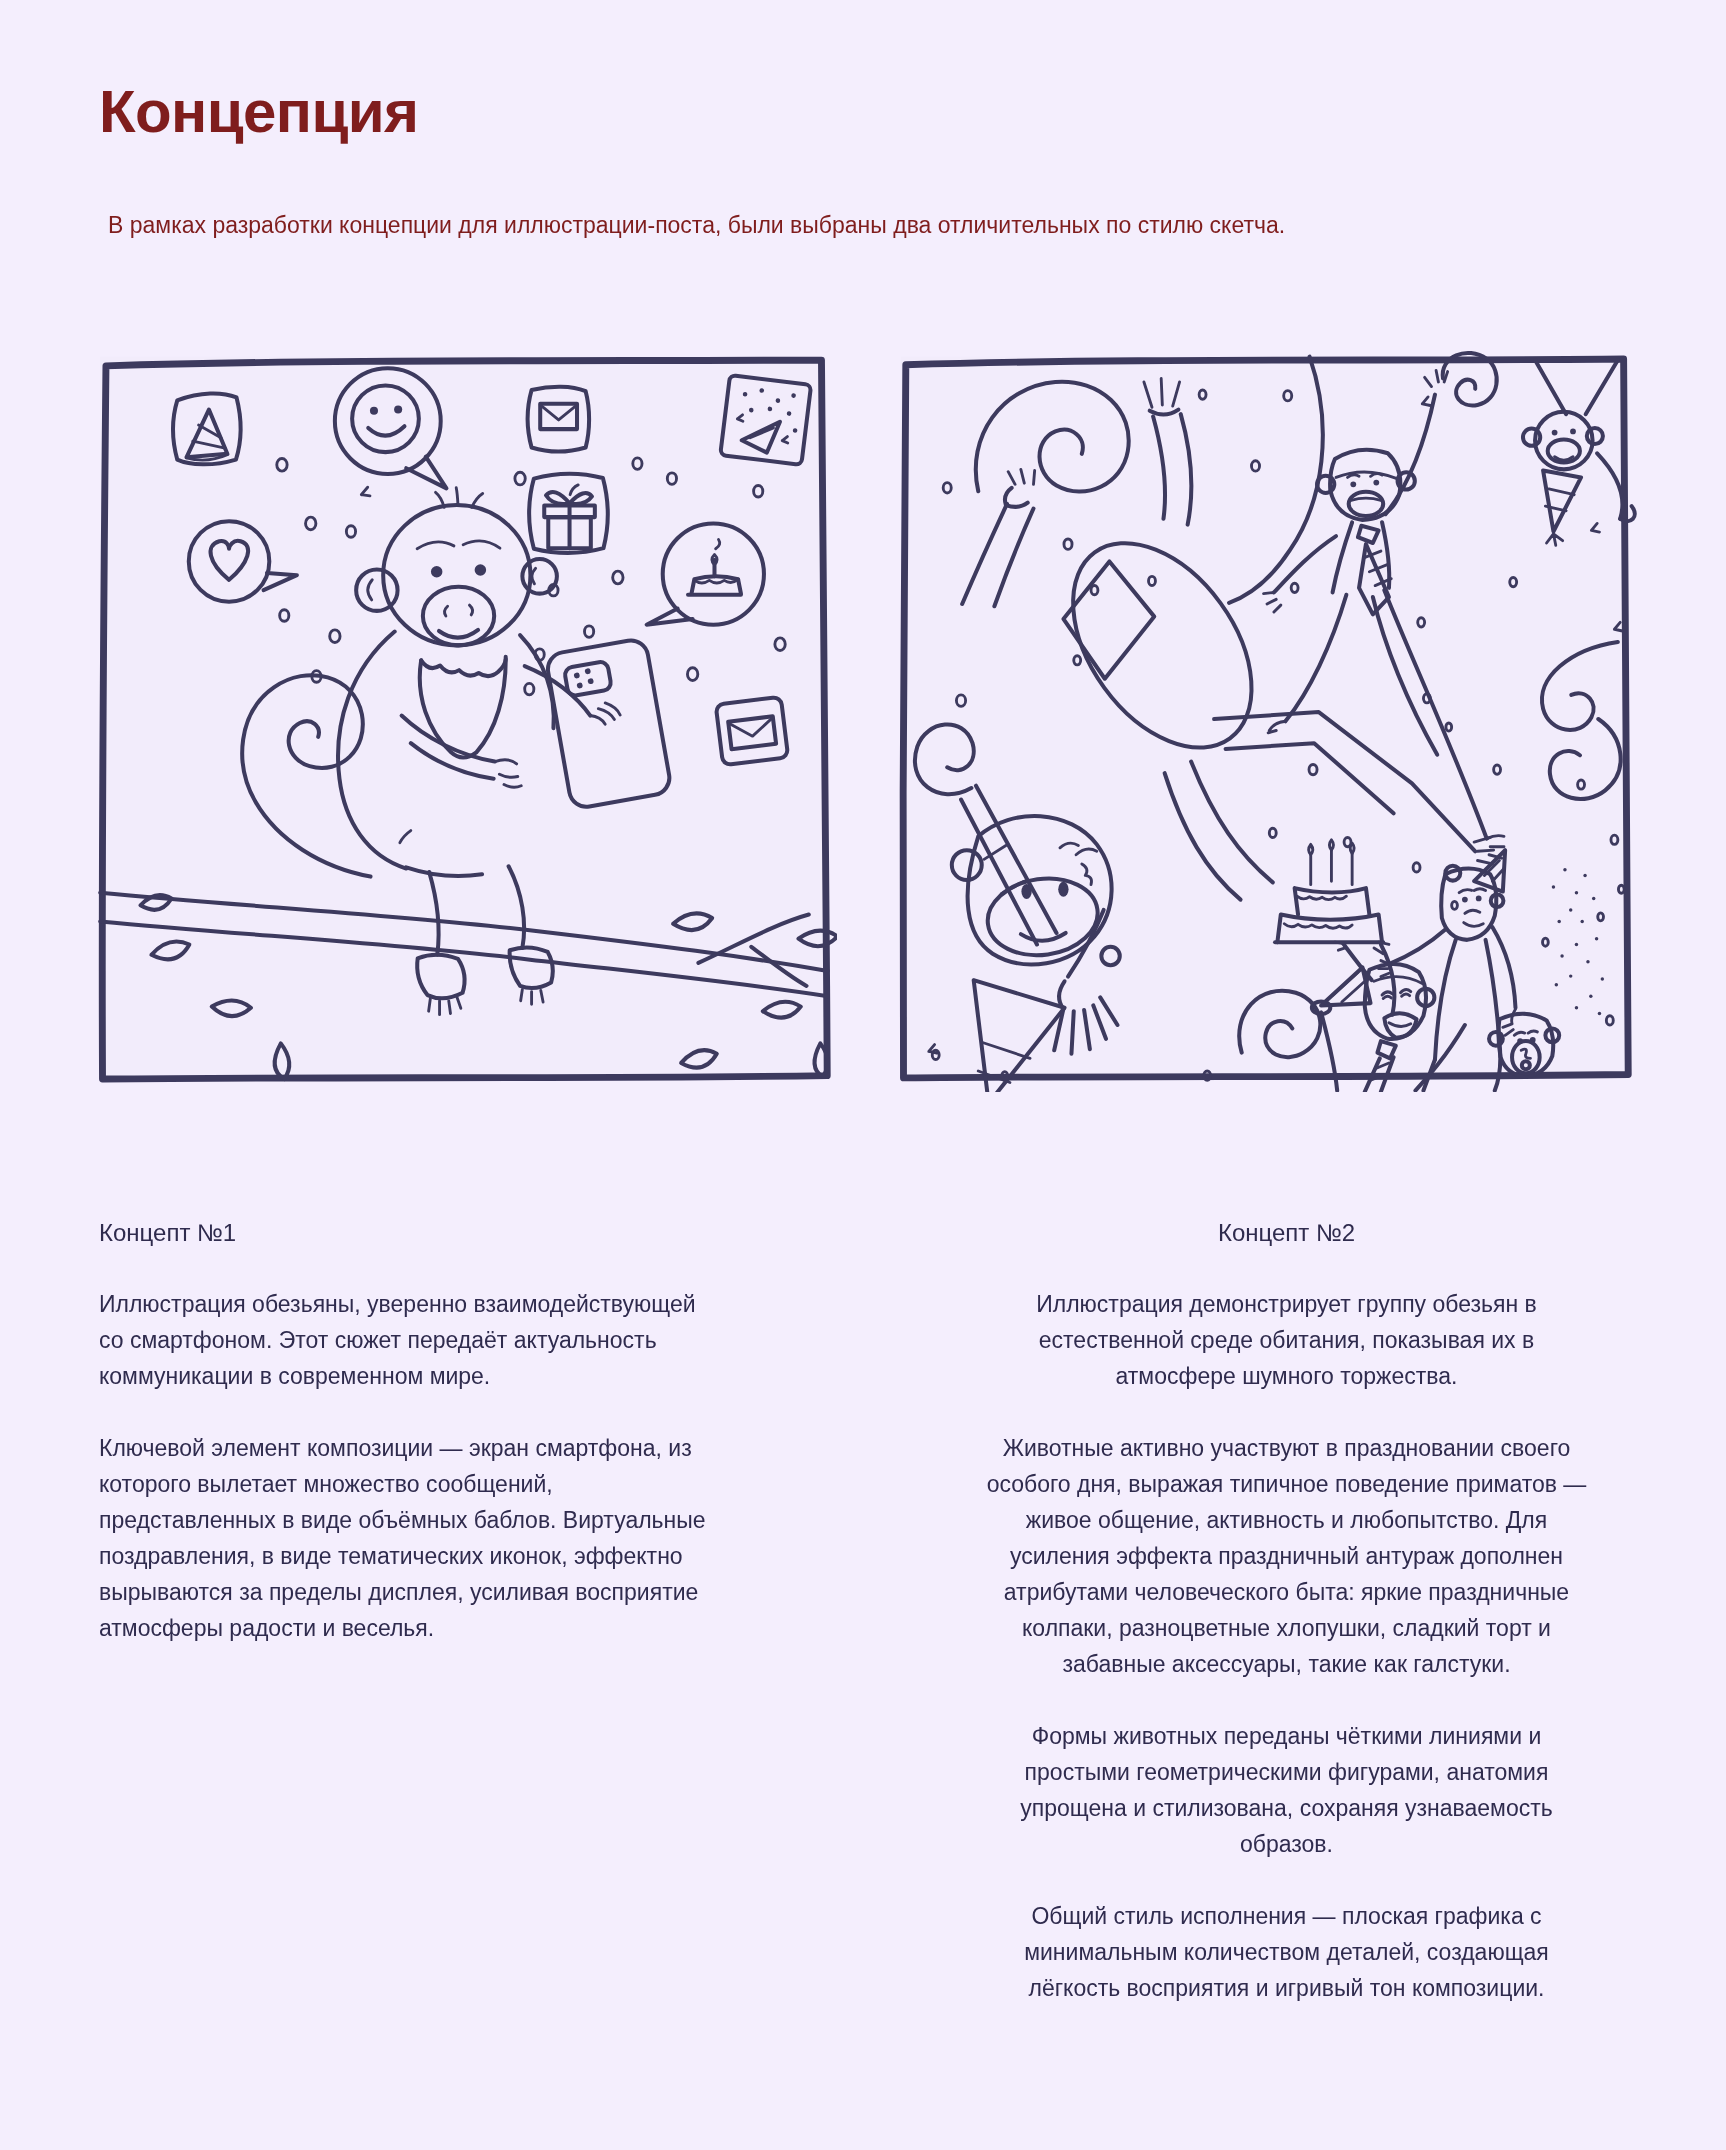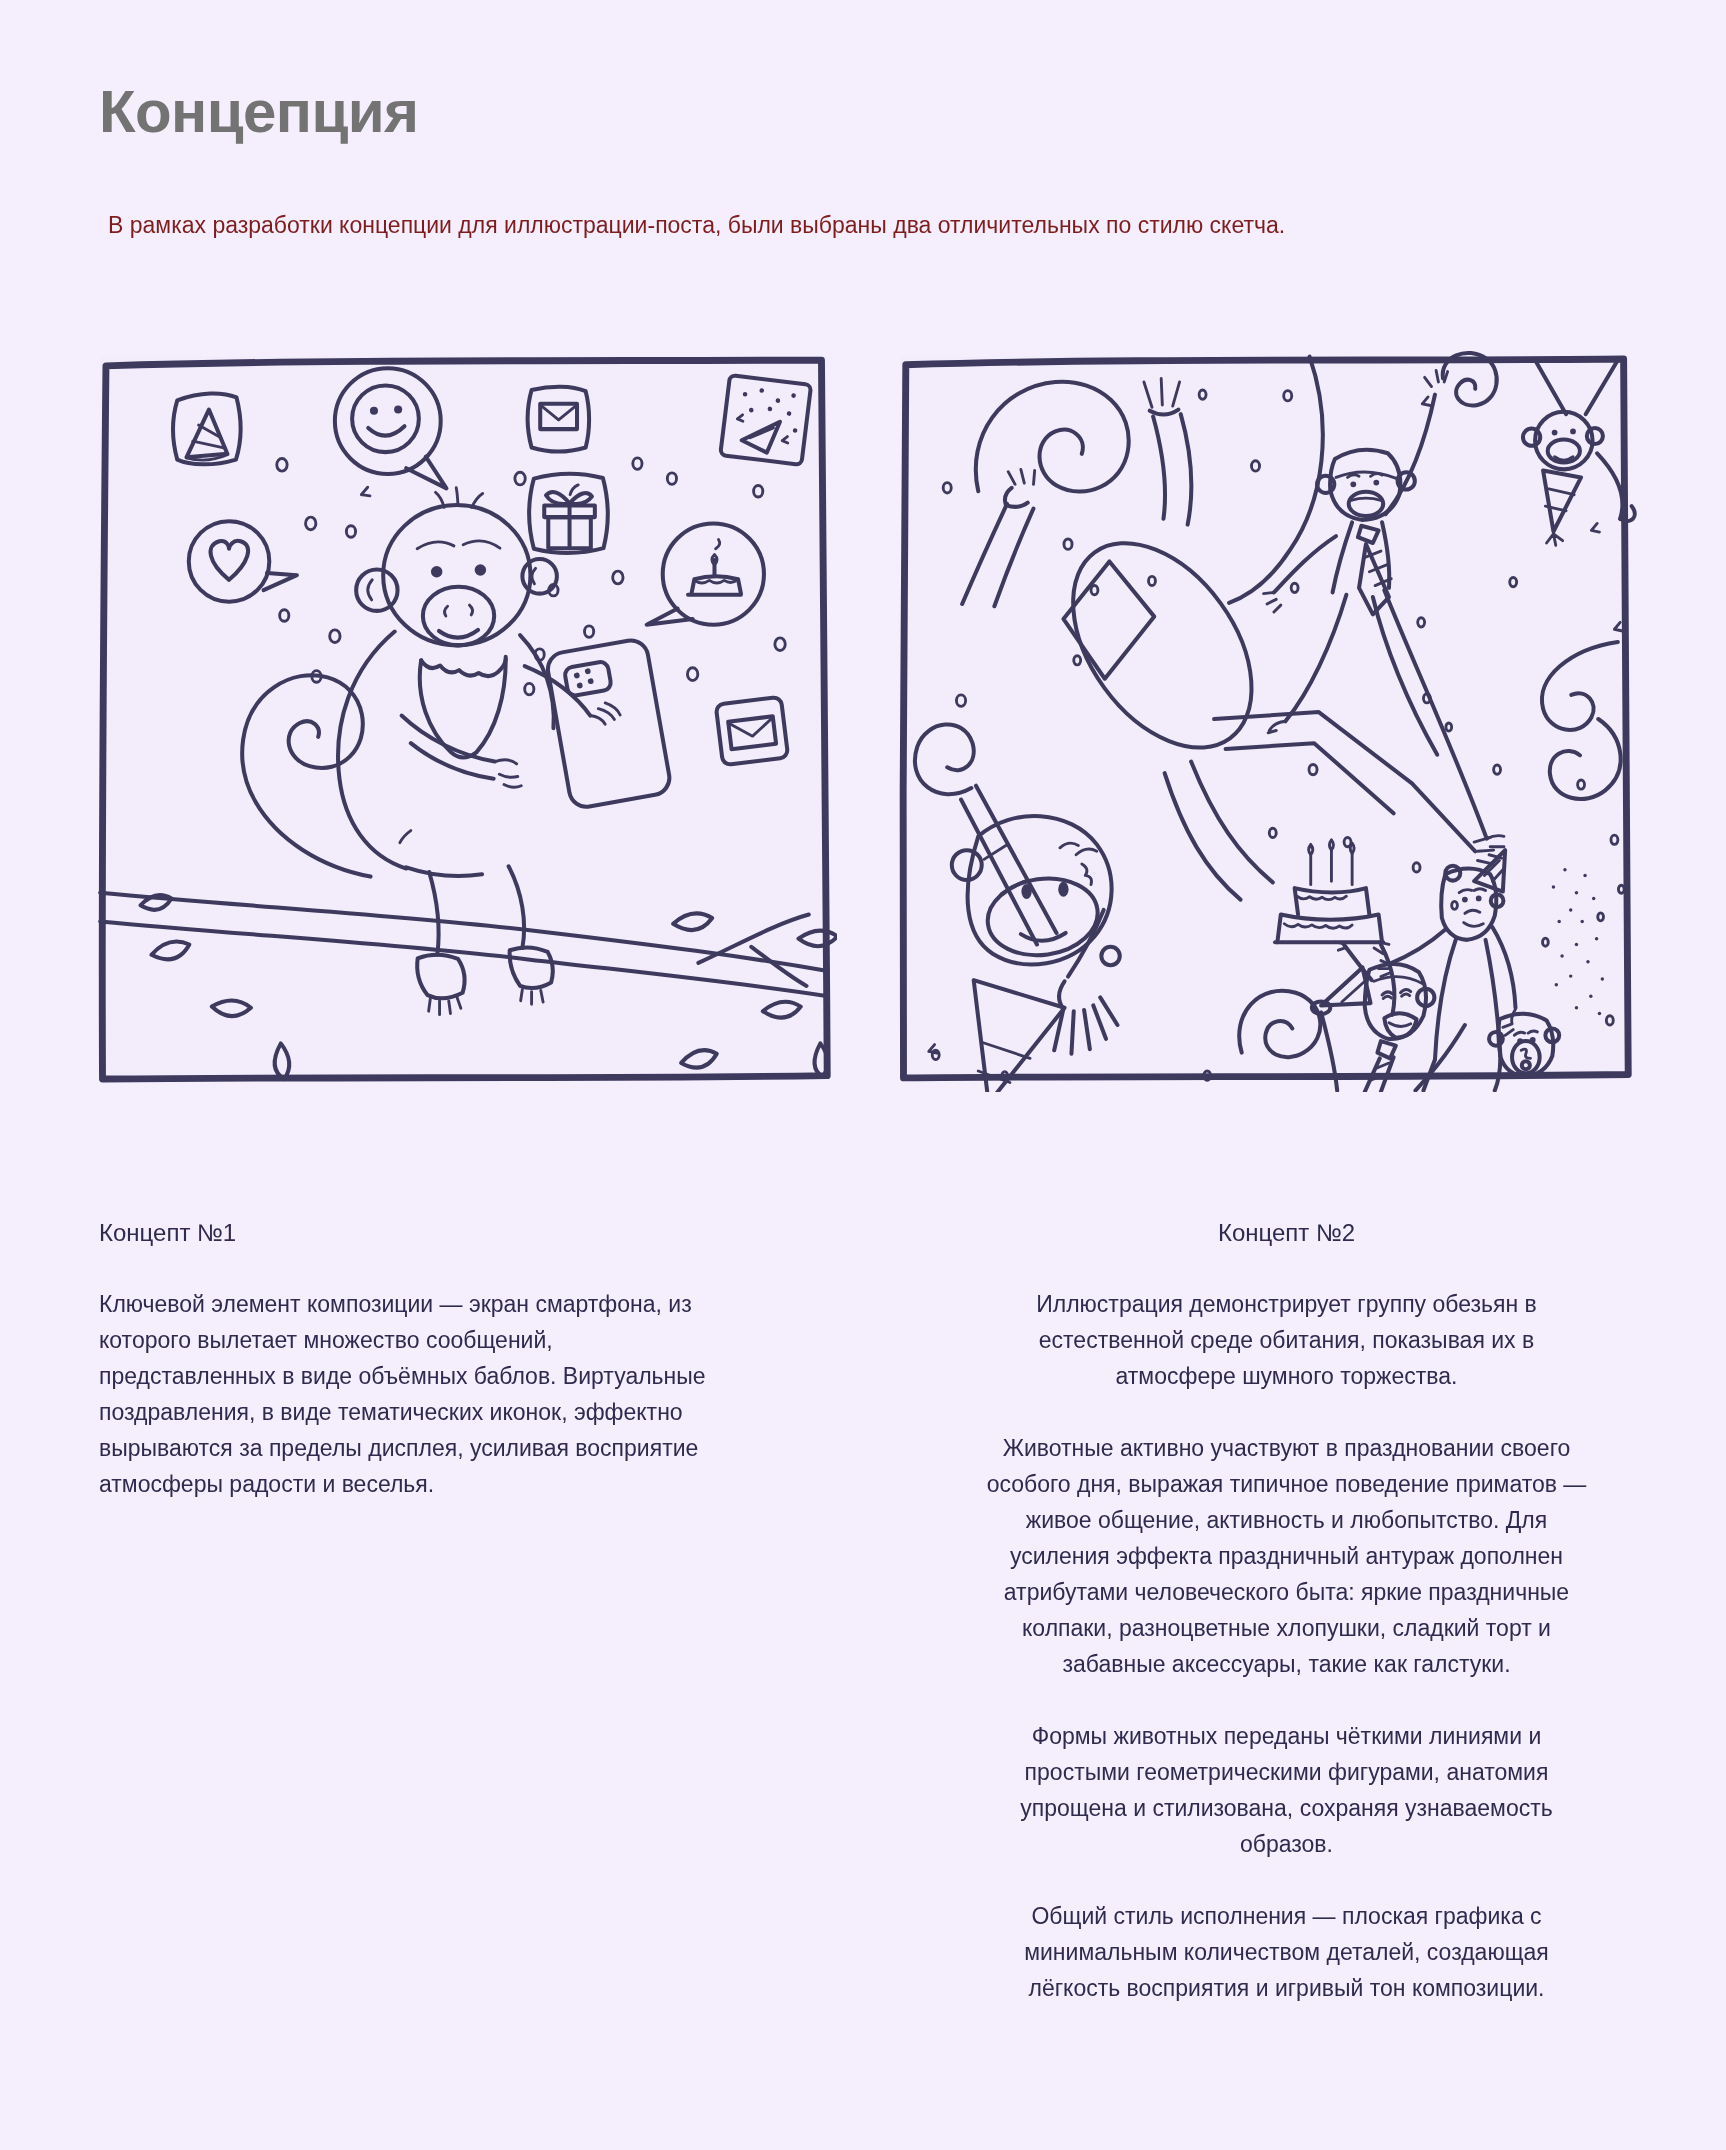--- a/index.html
+++ b/index.html
@@ -7,21 +7,21 @@
     width: 1726px; height: 2151px;
     background: #f4eefd;
     font-family: "Liberation Sans", sans-serif;
     color: #2f2b4e;
   }
   .page { position: relative; width: 1726px; height: 2151px; overflow: hidden; }
 
   .title {
     position: absolute; left: 99px; top: 79px;
     font-size: 60px; line-height: 1.1; font-weight: 700;
-    letter-spacing: -0.6px; color: #737373; margin: 0;
+    letter-spacing: -0.6px; color: #7f1d1d; margin: 0;
   }
   .subtitle {
     position: absolute; left: 99px; top: 198px; width: 1542px;
     font-size: 23px; line-height: 36px; margin: 9px; color: #7f1d1d;
   }
 
   .board {
     position: absolute; top: 346px; width: 746px; height: 746px; margin: 0;
   }
   .board-1 { left: 91px; }
@@ -428,20 +428,23 @@
           <circle class="fill" cx="1215" cy="1130" r="3"></circle>
           <circle class="fill" cx="1190" cy="1150" r="3"></circle>
           <circle class="fill" cx="1230" cy="1160" r="3"></circle>
         </g>
       </g>
     </svg>
   </figure>
 
   <div class="col col-1">
     <div class="concept-label">Концепт №1</div>
+    <p class="para">Иллюстрация обезьяны, уверенно взаимодействующей
+со смартфоном. Этот сюжет передаёт актуальность
+коммуникации в современном мире.</p>
     <p class="para">Ключевой элемент композиции — экран смартфона, из
 которого вылетает множество сообщений,
 представленных в виде объёмных баблов. Виртуальные
 поздравления, в виде тематических иконок, эффектно
 вырываются за пределы дисплея, усиливая восприятие
 атмосферы радости и веселья.</p>
   </div>
 
   <div class="col col-2">
     <div class="concept-label">Концепт №2</div>

